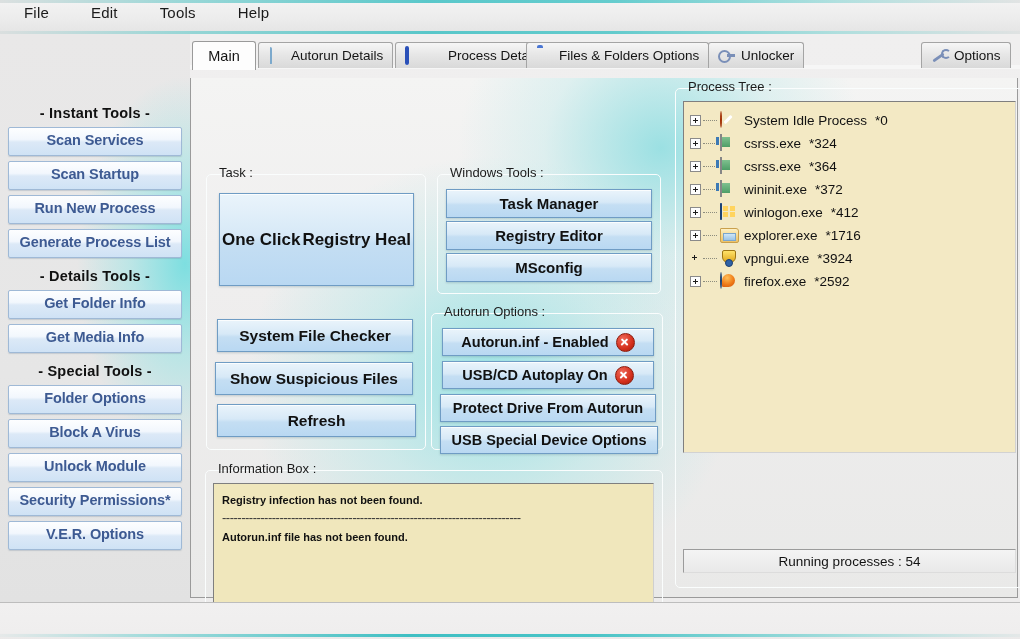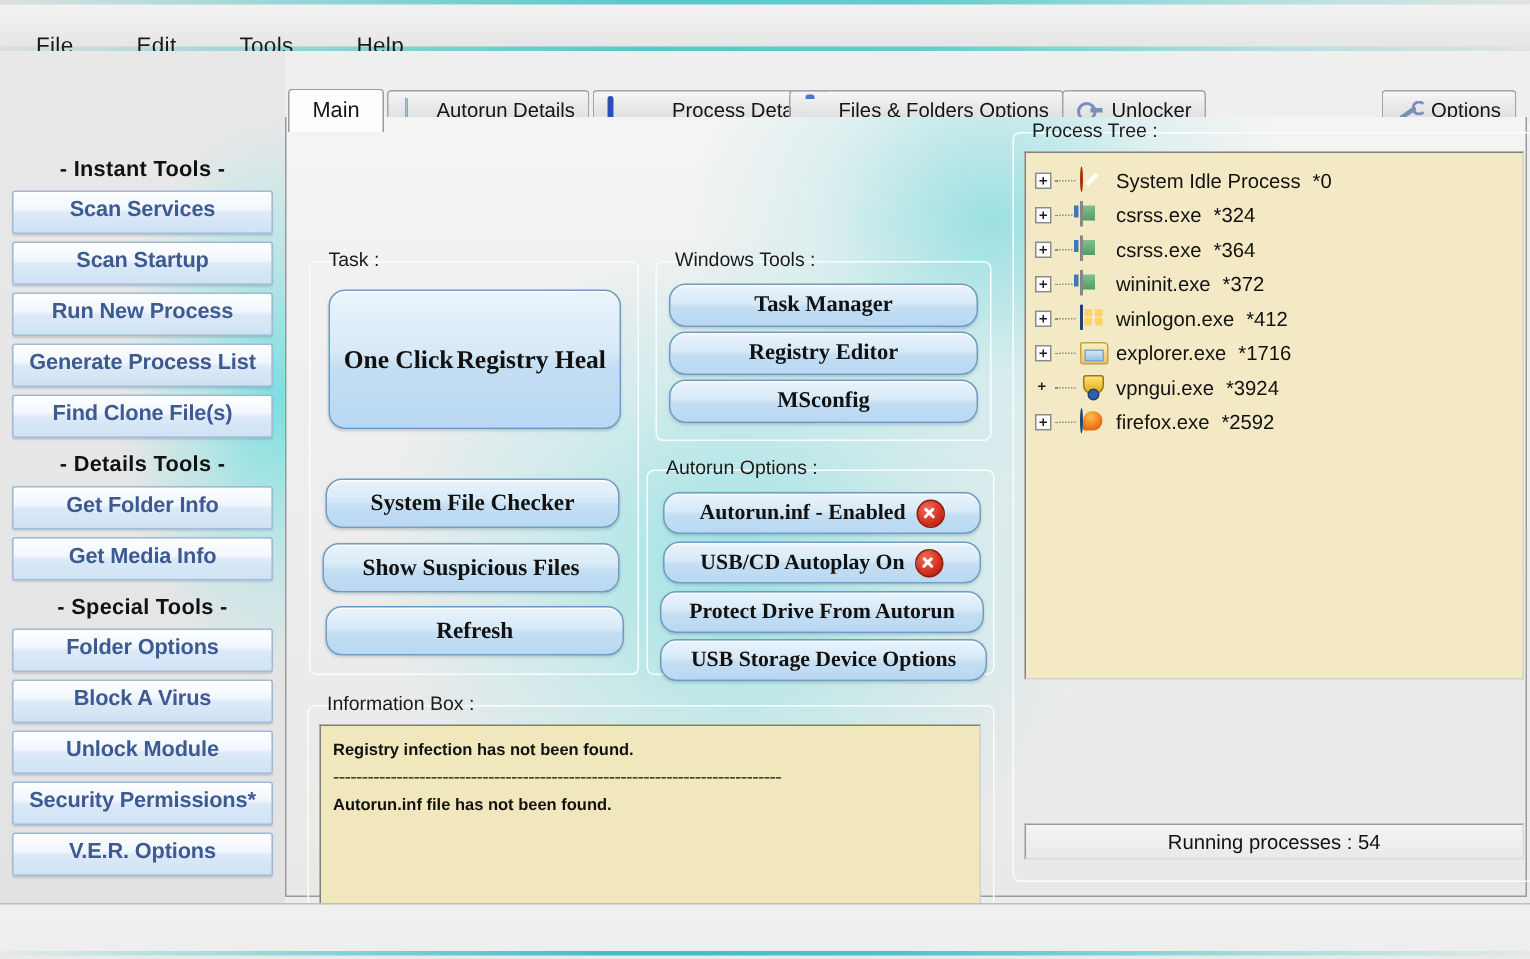--- a/index.html
+++ b/index.html
@@ -34,21 +34,21 @@
     position: absolute;
     left: 0; top: 0;
     width: 1020px; height: 3px;
     background: linear-gradient(to right,
        #d9dede 0%, #8fd4d4 18%, #49c3c6 42%, #55c8ca 60%, #a9dedd 82%, #dfe2e2 100%);
     opacity: .9;
   }
   .menubar .teal-line.bottom { top: 31px; height: 3px; }
   .menu-items {
     position: absolute;
-    left: 16px; top: 20px;
+    left: 16px; top: 2px;
     display: flex;
     gap: 26px;
   }
   .menu-item {
     font-size: 15px;
     color: #1a1a1a;
     padding: 2px 8px;
     white-space: nowrap;
     letter-spacing: .2px;
   }
@@ -92,21 +92,21 @@
   
   .content {
     position: absolute;
     left: 190px; top: 34px;
     width: 830px; height: 568px;
     background: linear-gradient(to bottom, #f0efef 0%, #edecec 100%);
   }
 
   .tabstrip {
     position: absolute;
-    left: 0; top: 25px;
+    left: 0; top: 7px;
     width: 830px; height: 28px;
   }
   .tabstrip .strip-bg {
     position: absolute;
     left: 0; top: 24px;
     width: 830px; height: 4px;
     background: #f6f6f6;
   }
   .tab {
     position: absolute;
@@ -186,24 +186,23 @@
   .btn {
     box-sizing: border-box;
     display: flex;
     align-items: center;
     justify-content: center;
     gap: 7px;
     font-weight: bold;
     color: #111;
     background: linear-gradient(to bottom, #eaf4fb 0%, #d7e9f7 45%, #c4def3 55%, #b9d8f2 100%);
     border: 1px solid #6f9cc4;
-    border-radius: 11px;
+    border-radius: 0;
     box-shadow: inset 0 1px 0 rgba(255,255,255,.8), 0 1px 2px rgba(80,110,130,.28);
     white-space: nowrap;
-    font-family: Liberation Serif, serif;
   }
 
   .badge-x {
     width: 17px; height: 17px; flex: none;
     border-radius: 50%;
     background: radial-gradient(circle at 35% 30%, #f06a5a 0%, #d42f1c 60%, #9c1d0d 100%);
     border: 1px solid #8d1b0c;
     position: relative;
   }
   .badge-x:before, .badge-x:after {
@@ -379,21 +378,20 @@
   </div>
 
   <div class="sidebar">
     <div style="height:66px"></div>
 
     <div class="side-head">- Instant Tools -</div>
     <div class="side-btn">Scan Services</div>
     <div class="side-btn">Scan Startup</div>
     <div class="side-btn">Run New Process</div>
     <div class="side-btn">Generate Process List</div>
-    <div class="side-btn">Find Clone File(s)</div>
 
     <div class="side-head">- Details Tools -</div>
     <div class="side-btn">Get Folder Info</div>
     <div class="side-btn">Get Media Info</div>
 
     <div class="side-head">- Special Tools -</div>
     <div class="side-btn">Folder Options</div>
     <div class="side-btn">Block A Virus</div>
     <div class="side-btn">Unlock Module</div>
     <div class="side-btn">Security Permissions*</div>
@@ -466,21 +464,21 @@
           <span>Autorun.inf - Enabled</span>
           <span class="badge-x"></span>
         </div>
 
         <div class="btn" style="position:absolute; left:10px; top:47px; width:212px; height:28px; font-size:14.5px;">
           <span>USB/CD Autoplay On</span>
           <span class="badge-x"></span>
         </div>
 
         <div class="btn" style="position:absolute; left:8px; top:80px; width:216px; height:28px; font-size:14.5px;">Protect Drive From Autorun</div>
-        <div class="btn" style="position:absolute; left:8px; top:112px; width:218px; height:28px; font-size:14.5px;">USB Storage Device Options</div>
+        <div class="btn" style="position:absolute; left:8px; top:112px; width:218px; height:28px; font-size:14.5px;">USB Special Device Options</div>
       </div>
 
       <div class="grp" style="left:14px; top:392px; width:458px; height:148px;">
         <div class="legend">Information Box :</div>
         <div class="infobox-field">
           <div class="info-line">Registry infection has not been found.</div>
           <div class="info-sep">------------------------------------------------------------------------------</div>
           <div class="info-line">Autorun.inf file has not been found.</div>
         </div>
       </div>

